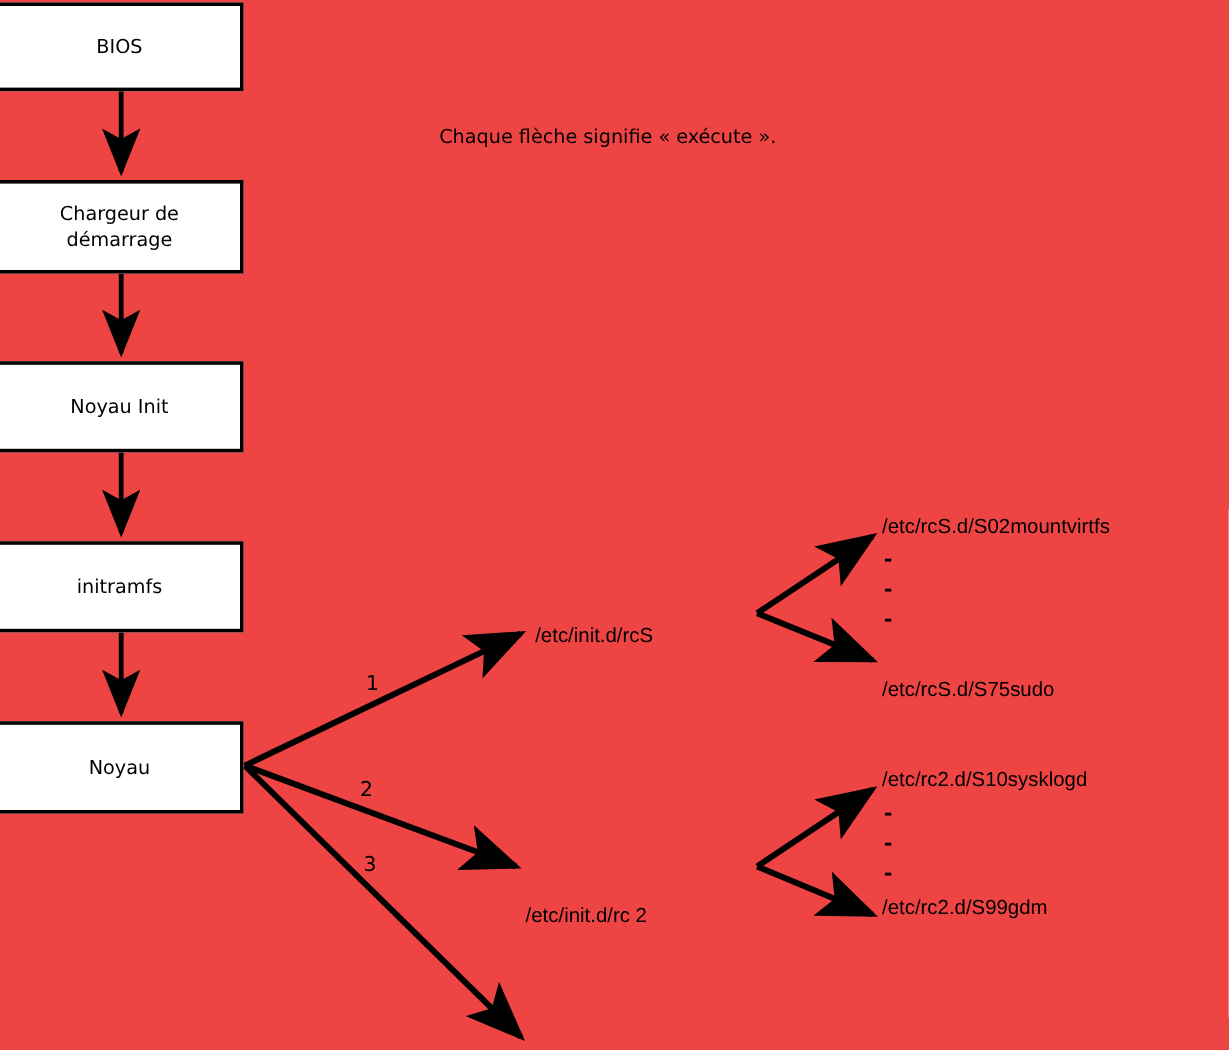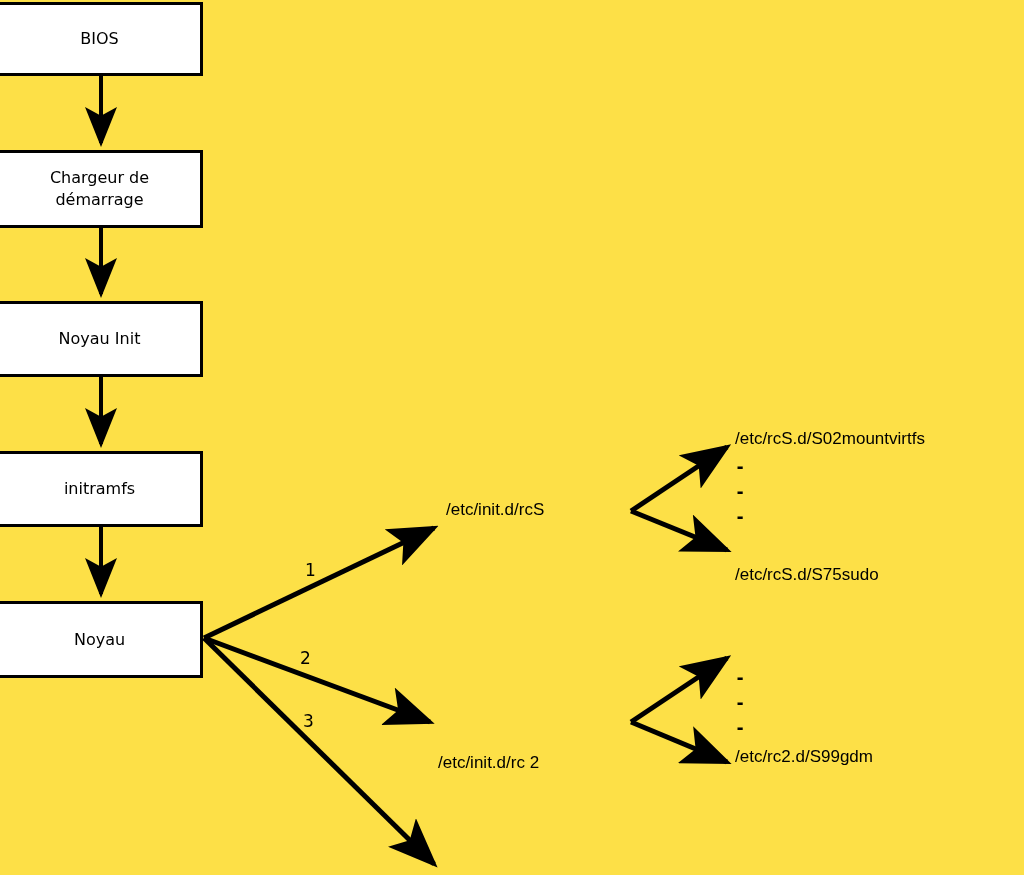--- a/index.html
+++ b/index.html
@@ -5,21 +5,21 @@
 <style>
   html, body {
     margin: 0;
     padding: 0;
     background: #ffffff;
   }
   #canvas {
     position: relative;
     width: 1024px;
     height: 875px;
-    background: #fde047;
+    background: #ef4444;
     overflow: hidden;
     font-family: "DejaVu Sans", sans-serif;
   }
   svg.layer {
     position: absolute;
     left: 0;
     top: 0;
     width: 1024px;
     height: 875px;
     overflow: visible;
@@ -117,33 +117,35 @@
   </div>
 
   <div class="flowbox" style="left:-4px; top:451px; width:207px; height:76px;">
     <span class="boxlabel">initramfs</span>
   </div>
 
   <div class="flowbox" style="left:-4px; top:601px; width:207px; height:77px;">
     <span class="boxlabel">Noyau</span>
   </div>
 
+  <div class="caption" style="left:366px; top:104px;">Chaque flèche signifie « exécute ».</div>
 
   <div class="branchnum" style="left:305px; top:560px;">1</div>
   <div class="branchnum" style="left:300px; top:648px;">2</div>
   <div class="branchnum" style="left:303px; top:711px;">3</div>
 
-  <div class="mono" style="left:446px; top:500px;">/etc/init.d/rcS</div>
+  <div class="mono" style="left:446px; top:520px;">/etc/init.d/rcS</div>
   <div class="mono" style="left:438px; top:705px;margin-top:48px;">/etc/init.d/rc 2</div>
   <div class="mono" style="left:450px; top:850px;margin-top:42px;">getty</div>
 
   <div class="mono" style="left:735px; top:429px;">/etc/rcS.d/S02mountvirtfs</div>
   <div class="dashmark" style="left:735px; top:459px;">-</div>
   <div class="dashmark" style="left:735px; top:484px;">-</div>
   <div class="dashmark" style="left:735px; top:509px;">-</div>
   <div class="mono" style="left:735px; top:565px;">/etc/rcS.d/S75sudo</div>
 
+  <div class="mono" style="left:735px; top:640px;">/etc/rc2.d/S10sysklogd</div>
   <div class="dashmark" style="left:735px; top:670px;">-</div>
   <div class="dashmark" style="left:735px; top:695px;">-</div>
   <div class="dashmark" style="left:735px; top:720px;">-</div>
   <div class="mono" style="left:735px; top:747px;">/etc/rc2.d/S99gdm</div>
 
 </div>
 
 </body></html>

